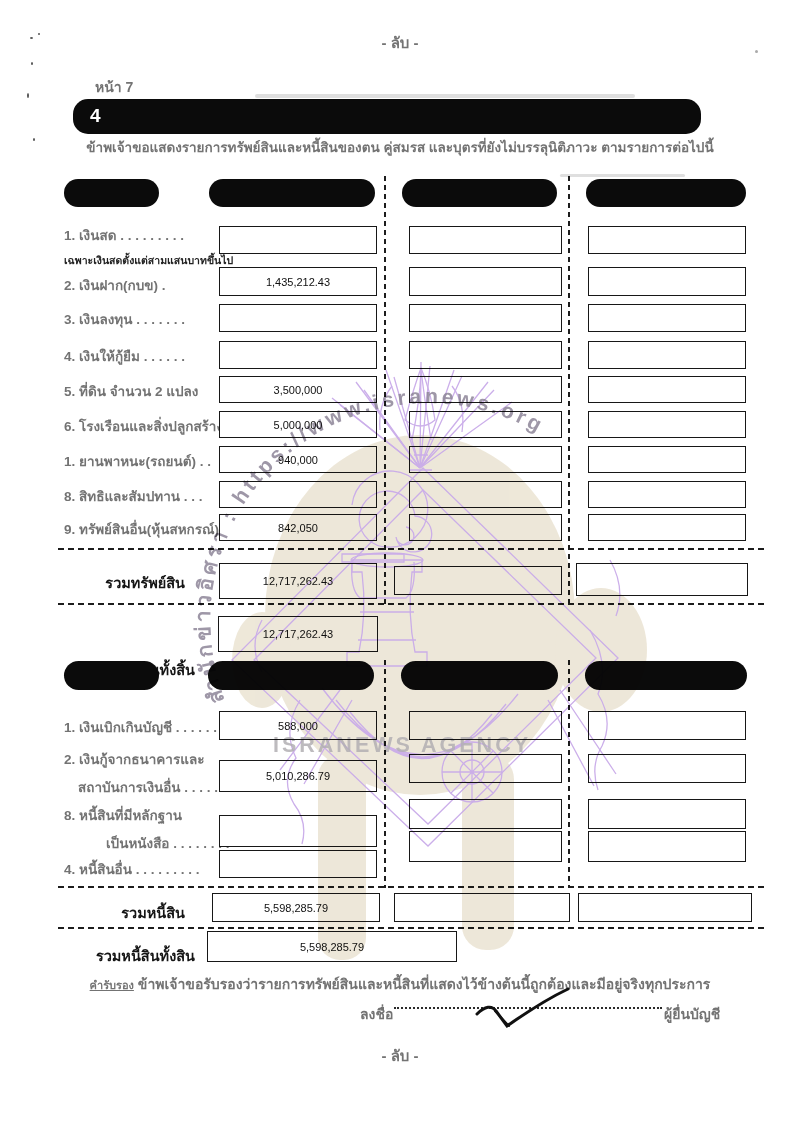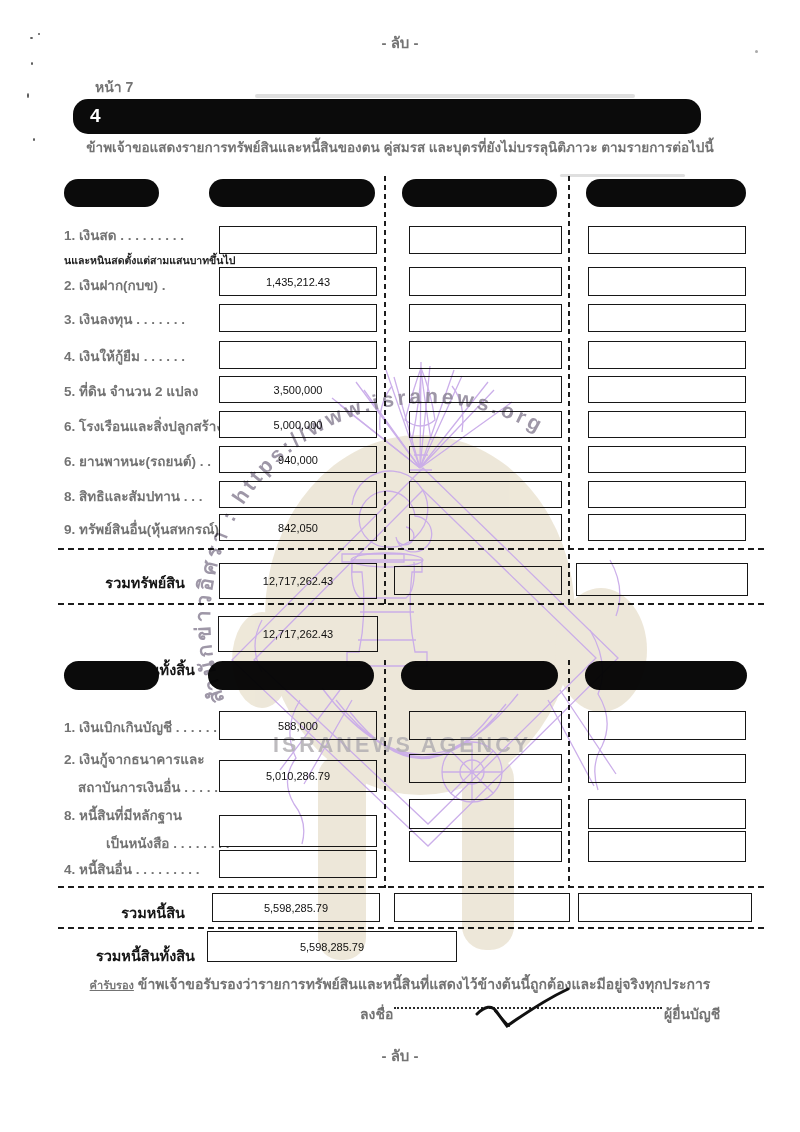--- a/index.html
+++ b/index.html
@@ -52,27 +52,27 @@
 
 <div class="pill" style="left:64px;top:179px;width:95px;height:28px;"></div>
 <div class="pill" style="left:209px;top:179px;width:166px;height:28px;"></div>
 <div class="pill" style="left:402px;top:179px;width:155px;height:28px;"></div>
 <div class="pill" style="left:586px;top:179px;width:160px;height:28px;"></div>
 
 <div class="vdash" style="left:384px;top:176px;height:428px;"></div>
 <div class="vdash" style="left:568px;top:176px;height:428px;"></div>
 
 <div class="abs thai" style="left:64px;top:224px;">1. เงินสด  . . . . . . . . .</div>
-<div class="abs small" style="left:64px;top:252px;">นและหนินสดตั้งแต่สามแสนบาทขึ้นไป</div>
+<div class="abs small" style="left:64px;top:252px;">เฉพาะเงินสดตั้งแต่สามแสนบาทขึ้นไป</div>
 <div class="abs thai" style="left:64px;top:274px;">2. เงินฝาก(กบข) .</div>
 <div class="abs thai" style="left:64px;top:308px;">3. เงินลงทุน  . . . . . . .</div>
 <div class="abs thai" style="left:64px;top:345px;text-align:center;">4. เงินให้กู้ยืม  . . . . . .</div>
 <div class="abs thai" style="left:64px;top:380px;">5. ที่ดิน จำนวน 2 แปลง</div>
 <div class="abs thai" style="left:64px;top:415px;">6. โรงเรือนและสิ่งปลูกสร้าง</div>
-<div class="abs thai" style="left:64px;top:450px;">6. ยานพาหนะ(รถยนต์)  . .</div>
+<div class="abs thai" style="left:64px;top:450px;">1. ยานพาหนะ(รถยนต์)  . .</div>
 <div class="abs thai" style="left:64px;top:485px;">8. สิทธิและสัมปทาน  . . .</div>
 <div class="abs thai" style="left:64px;top:518px;">9. ทรัพย์สินอื่น(หุ้นสหกรณ์)</div>
 
 <div class="box" style="left:219px;top:226px;width:156px;height:26px;"></div>
 <div class="box" style="left:219px;top:267px;width:156px;height:27px;">1,435,212.43</div>
 <div class="box" style="left:219px;top:304px;width:156px;height:26px;"></div>
 <div class="box" style="left:219px;top:341px;width:156px;height:26px;"></div>
 <div class="box" style="left:219px;top:376px;width:156px;height:25px;">3,500,000</div>
 <div class="box" style="left:219px;top:411px;width:156px;height:25px;">5,000,000</div>
 <div class="box" style="left:219px;top:446px;width:156px;height:25px;">940,000</div>

